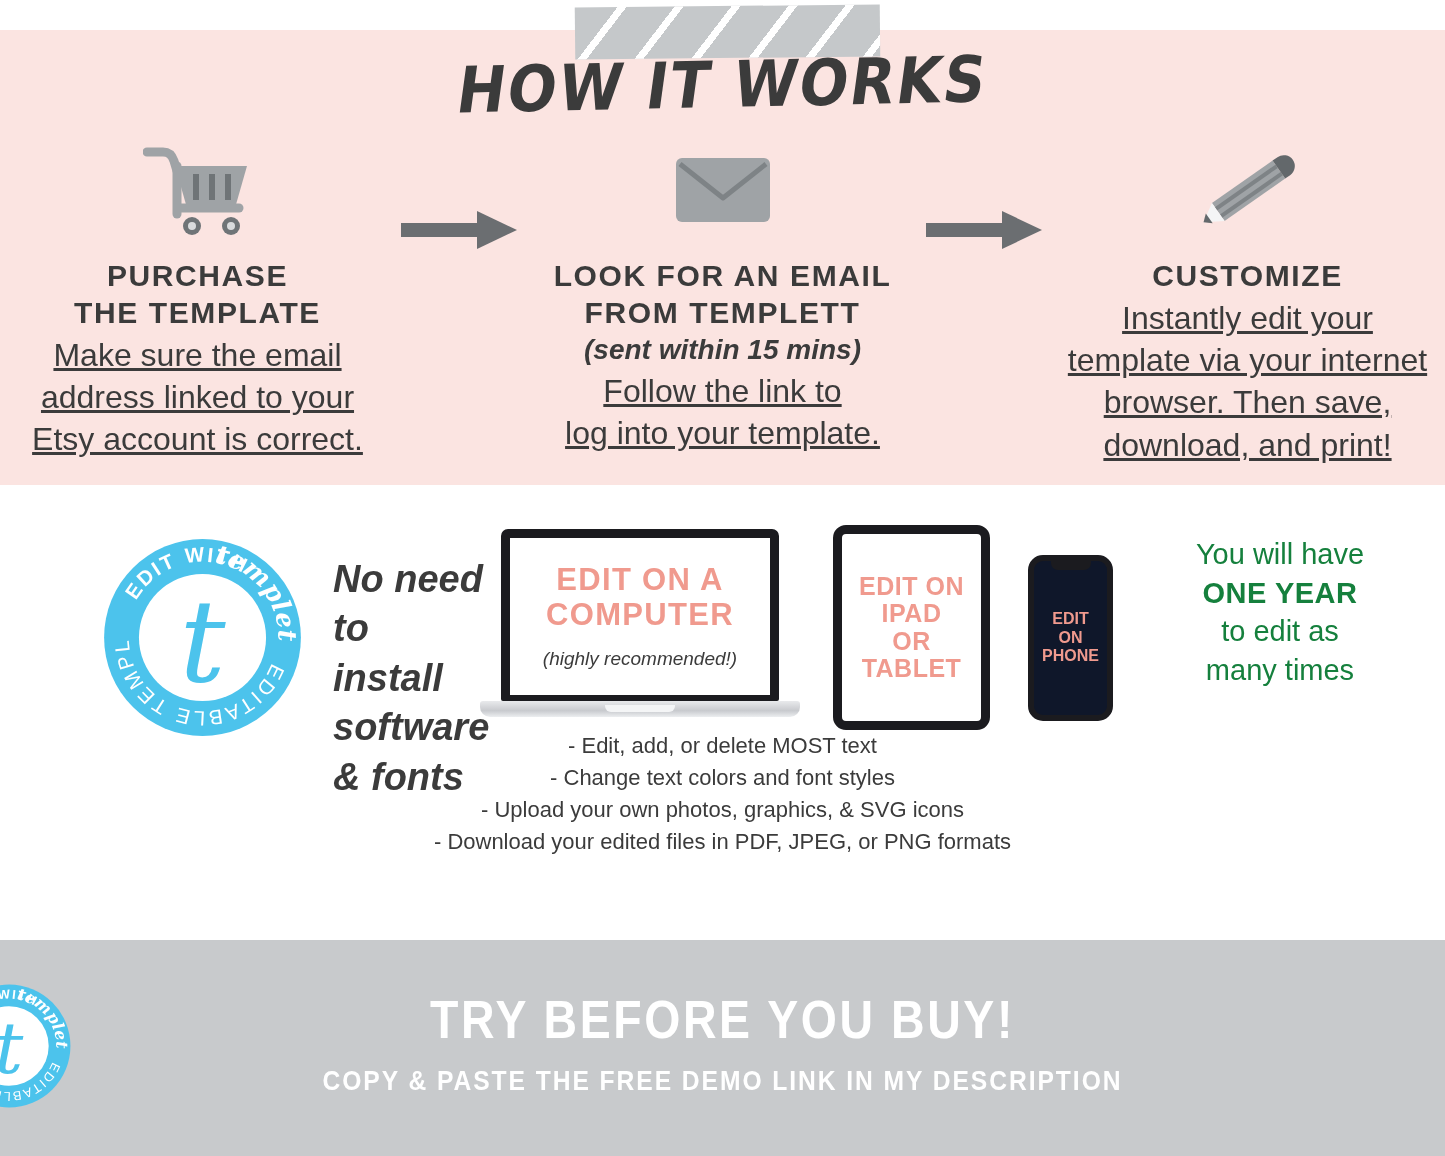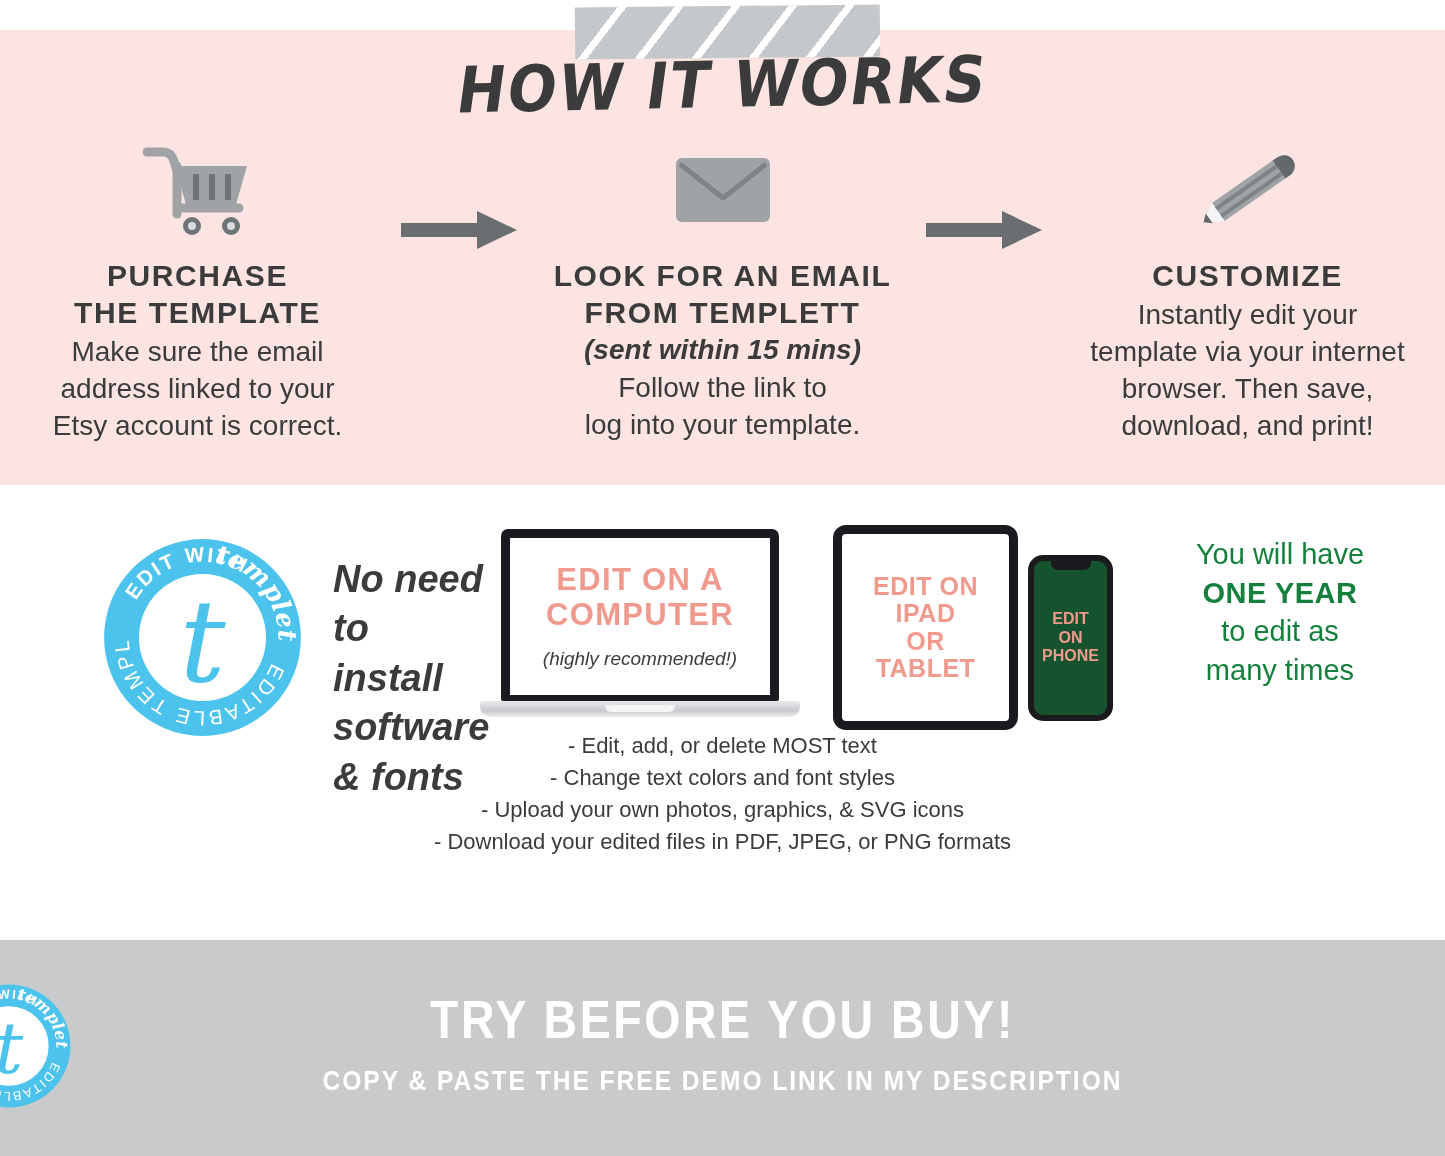--- a/index.html
+++ b/index.html
@@ -88,24 +88,25 @@
     line-height: 1.23;
   }
   .step-sub {
     font-size: 28px;
     font-style: italic;
     font-weight: bold;
     color: #3b3b3b;
     line-height: 1.3;
   }
   .step-body {
-    font-size: 28px;
+    font-size: 32px;
     color: #3b3b3b;
     line-height: 1.32;
     margin-top: 2px;
+    text-decoration: underline;
   }
 
   .arrow {
     width: 130px;
     height: 100px;
     display: flex;
     align-items: center;
     justify-content: center;
     margin-top: 40px;
     flex: none;
@@ -174,39 +175,39 @@
     line-height: 1.12; text-align: center;
   }
   .screen-note {
     font-size: 19px; font-style: italic;
     color: #3b3b3b; margin-top: 15px;
   }
 
   
   .tablet { position: absolute; left: 833px; top: 20px; }
   .tablet-body {
-    width: 185px; height: 205px;
+    width: 157px; height: 205px;
     border: 9px solid #1b1b1f;
     border-radius: 13px;
     background: #ffffff;
     display: flex; align-items: center; justify-content: center;
   }
   .tablet-text {
     font-size: 25px; font-weight: bold;
     color: #f09a8e; text-align: center;
     line-height: 1.1; letter-spacing: .5px;
   }
 
   
   .phone { position: absolute; left: 1028px; top: 50px; }
   .phone-body {
     width: 85px; height: 166px;
     border: 6px solid #1b1b1f;
     border-radius: 15px;
-    background: #14532d;
+    background: #0f172a;
     position: relative;
     display: flex; align-items: center; justify-content: center;
   }
   .phone-notch {
     position: absolute;
     top: 0; left: 50%; transform: translateX(-50%);
     width: 40px; height: 9px;
     background: #1b1b1f;
     border-radius: 0 0 7px 7px;
   }

